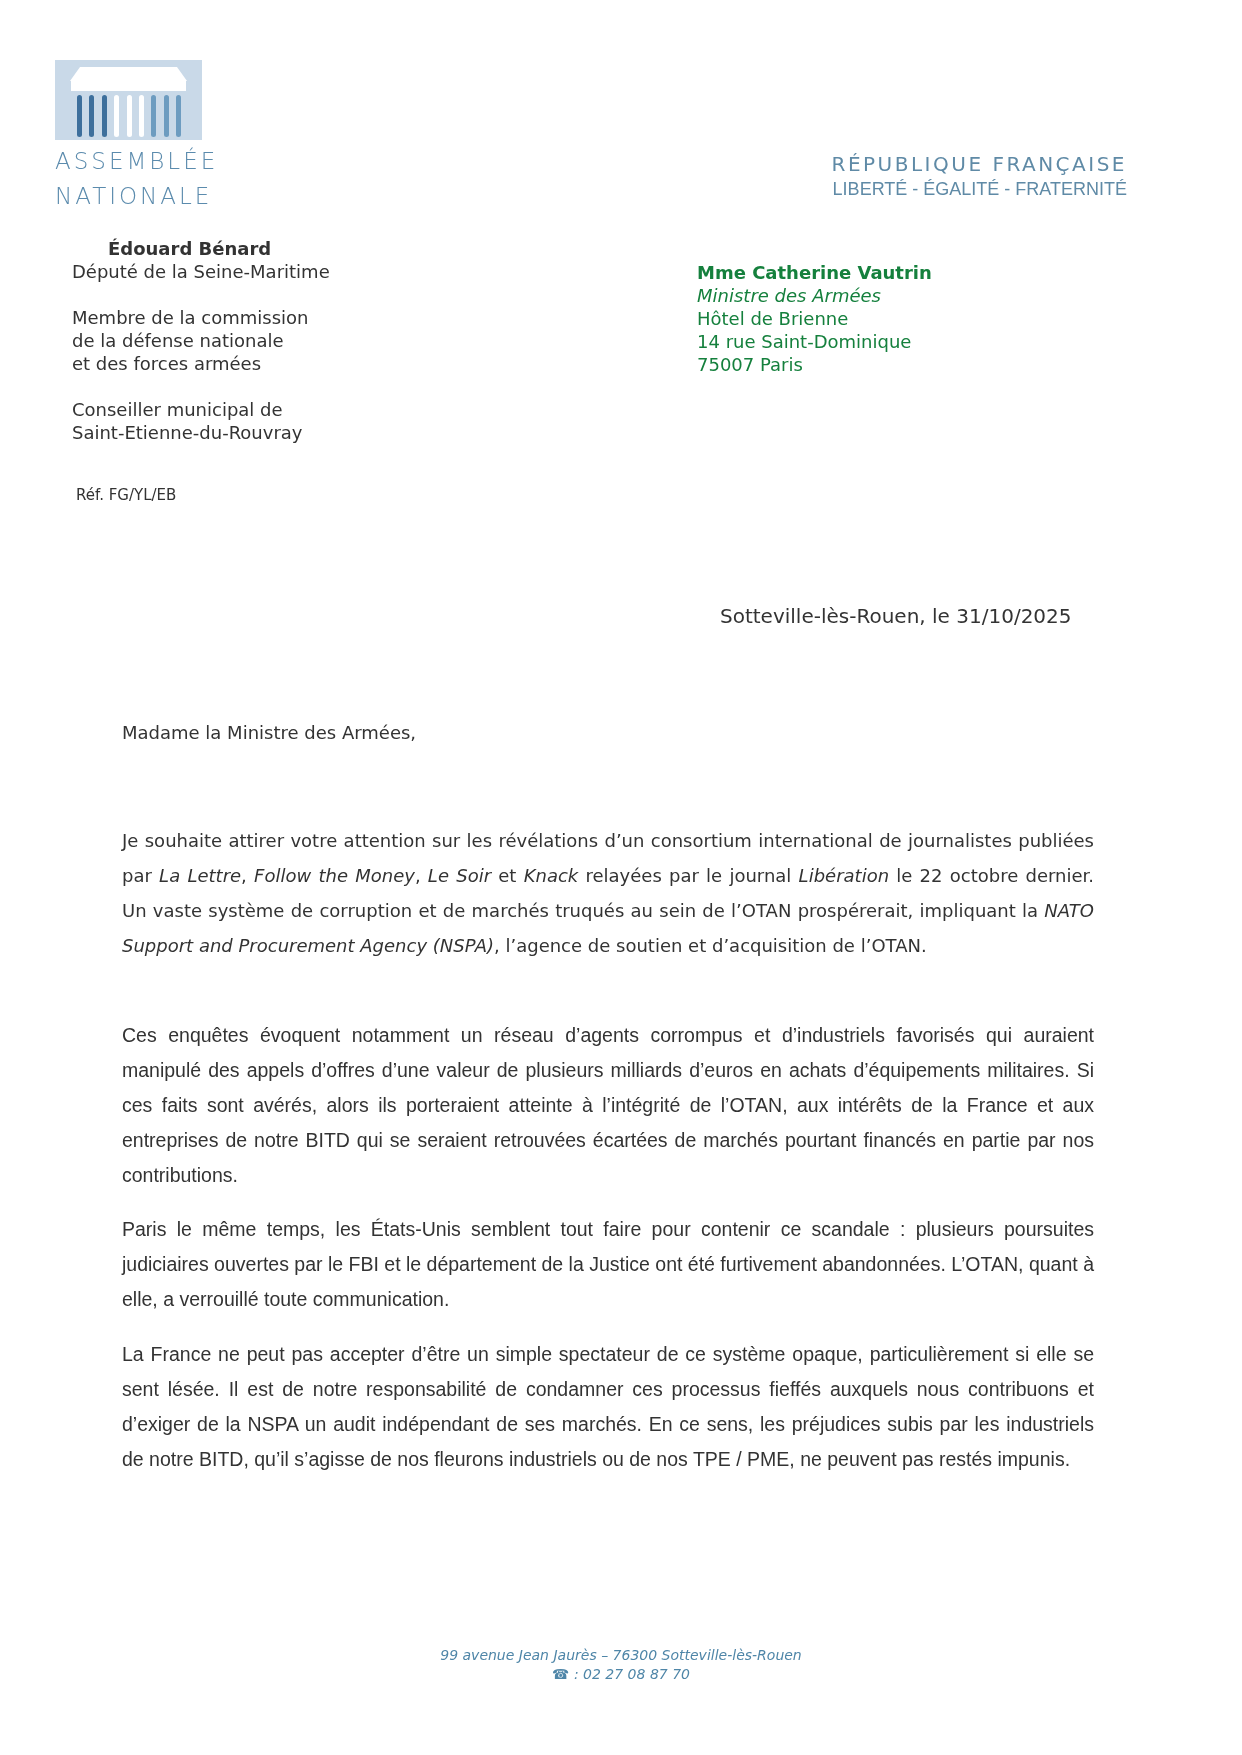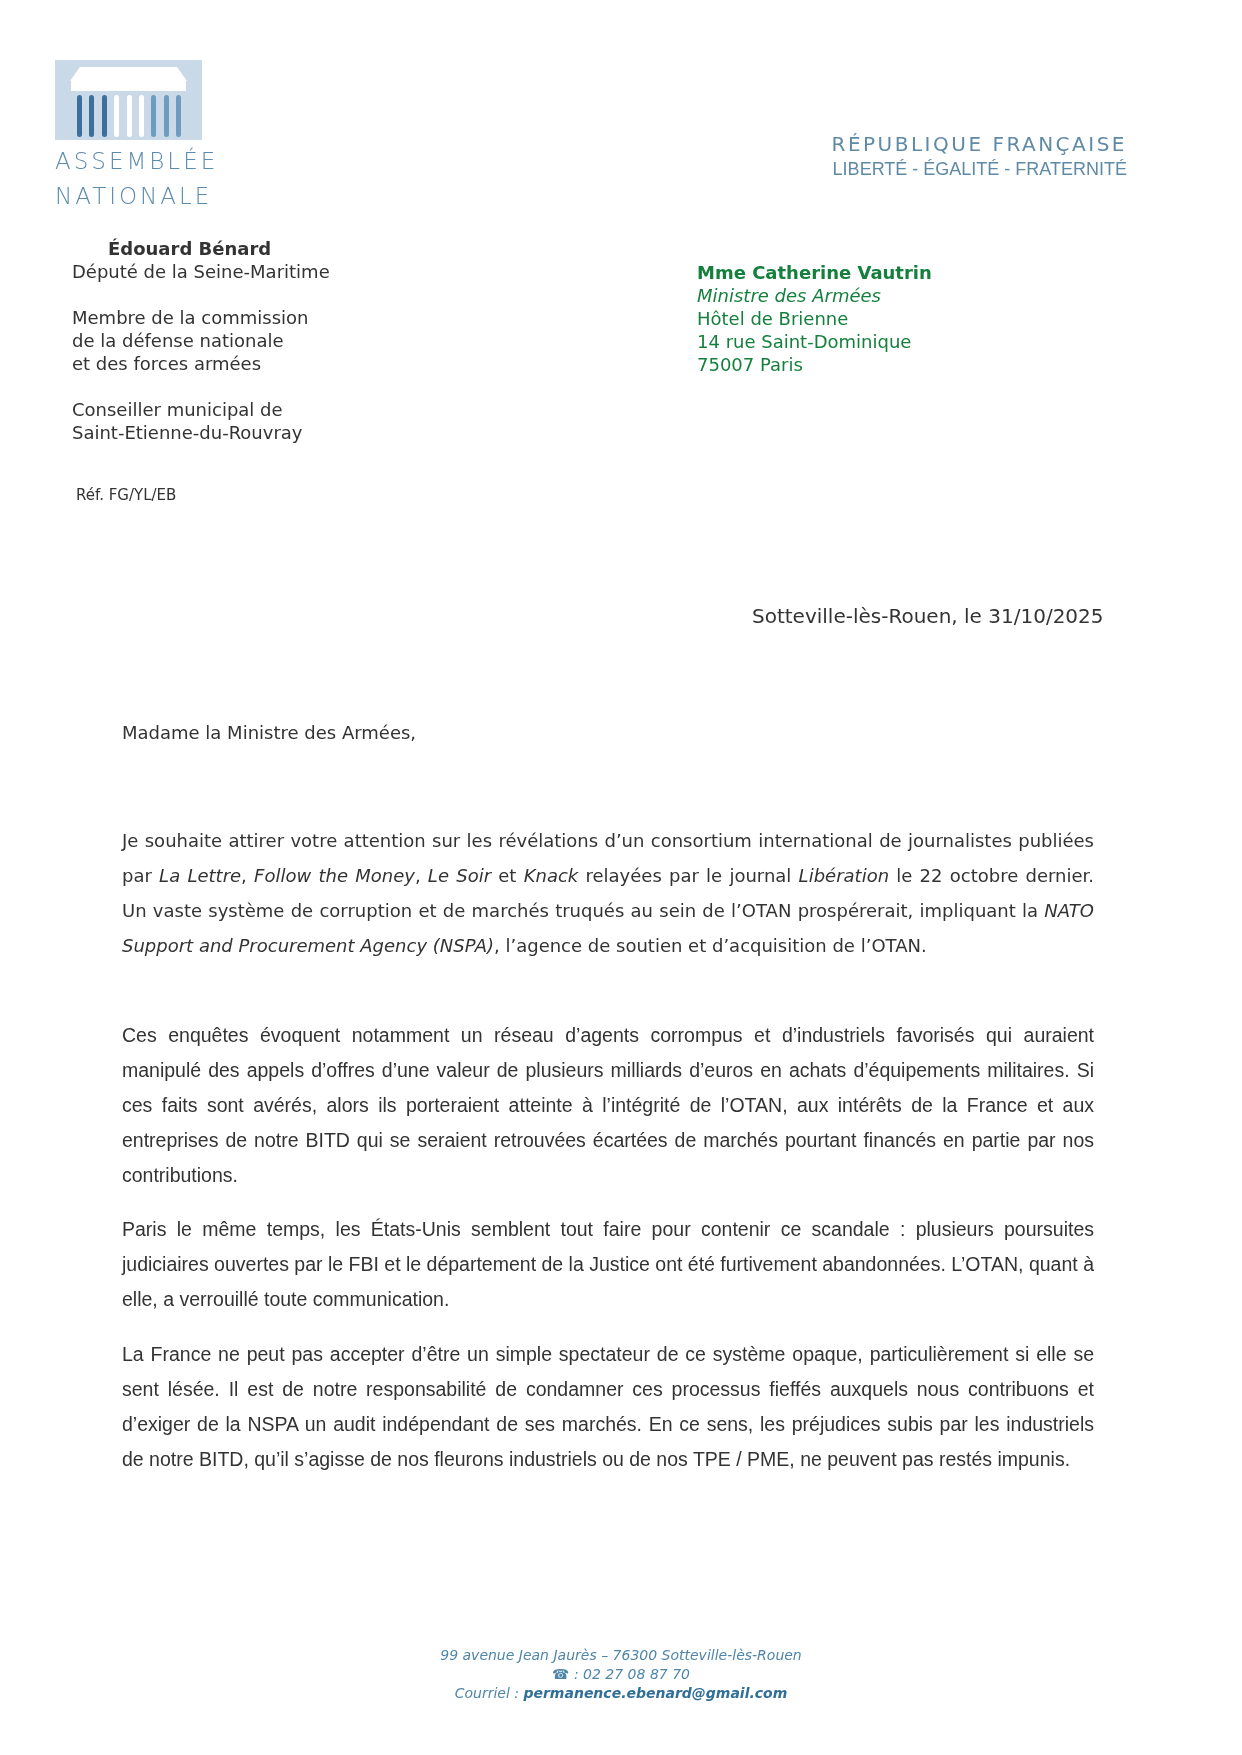--- a/index.html
+++ b/index.html
@@ -9,32 +9,32 @@
   
   .logo { left:55px; top:60px; width:147px; }
   .logo-box { width:147px; height:80px; background:#c9d9e8; position:relative; overflow:hidden; }
   .logo-pediment { position:absolute; left:15px; top:7px; width:117px; height:0;
     border-left:10px solid transparent; border-right:10px solid transparent; border-bottom:14px solid #fff; box-sizing:border-box; }
   .logo-entab { position:absolute; left:16px; top:21px; width:115px; height:10px; background:#fff; }
   .logo-cols { position:absolute; left:22px; top:35px; width:104px; height:43px; display:flex; justify-content:space-between; }
   .col { width:5px; height:42px; border-radius:3px; }
   .logo-text { color:#5b8bad; font-family:"DejaVu Sans", sans-serif; font-size:23px; letter-spacing:3px; line-height:27px; margin-top:8px; font-weight:300; }
   
-  .rep { right:115px; top:132px; text-align:right; color:#5f8aa6; }
+  .rep { right:115px; top:152px; text-align:right; color:#5f8aa6; }
   .rep-1 { font-size:20px; letter-spacing:2.5px; line-height:25px; }
   .rep-2 { font-size:18px; line-height:24px; font-family:"Liberation Sans Narrow","Liberation Sans", sans-serif; }
   
   .sender { left:72px; top:237px; font-size:18px; line-height:23px; color:#333; }
   .sender .name { font-weight:bold;margin-left:36px; }
   .gap { height:23px; }
   .ref { left:76px; top:486px; font-size:15px; color:#333; }
   .recip { left:697px; top:261px; font-size:18px; line-height:23px; color:#15803d; }
   .recip .name { font-weight:bold; }
   .recip .role { font-style:italic; }
-  .date { left:720px; top:604px; font-size:20px; color:#333;margin-left:32px; }
+  .date { left:720px; top:604px; font-size:20px; color:#333; }
   .salut { left:122px; top:722px; font-size:18px; color:#333; }
   .body { left:122px; width:972px; font-size:18px; line-height:35px; color:#333; text-align:justify; }
   .body i { font-style:italic; }
   .p1 { top:823px; }
   .p2 { top:1018px; font-family:"Liberation Sans", sans-serif; font-size:19.5px; }
   .p3 { top:1212px; font-family:"Liberation Sans", sans-serif; font-size:19.5px; }
   .p4 { top:1337px; font-family:"Liberation Sans", sans-serif; font-size:19.5px; }
   .footer { left:0; width:1242px; top:1646px; text-align:center; color:#4f86a8; font-style:italic; font-size:14px; line-height:19px; }
   .footer b { font-weight:bold; color:#2f6f98; }
 </style>
@@ -93,14 +93,13 @@
 
 <div class="abs body p1"><span>Je souhaite attirer votre attention sur les révélations d’un consortium international de journalistes publiées par </span><i>La Lettre</i><span>, </span><i>Follow the Money</i><span>, </span><i>Le Soir</i><span> et </span><i>Knack</i><span> relayées par le journal </span><i>Libération</i><span> le 22 octobre dernier. Un vaste système de corruption et de marchés truqués au sein de l’OTAN prospérerait, impliquant la </span><i>NATO Support and Procurement Agency (NSPA)</i><span>, l’agence de soutien et d’acquisition de l’OTAN.</span></div>
 
 <div class="abs body p2">Ces enquêtes évoquent notamment un réseau d’agents corrompus et d’industriels favorisés qui auraient manipulé des appels d’offres d’une valeur de plusieurs milliards d’euros en achats d’équipements militaires. Si ces faits sont avérés, alors ils porteraient atteinte à l’intégrité de l’OTAN, aux intérêts de la France et aux entreprises de notre BITD qui se seraient retrouvées écartées de marchés pourtant financés en partie par nos contributions.</div>
 <div class="abs body p3">Paris le même temps, les États-Unis semblent tout faire pour contenir ce scandale : plusieurs poursuites judiciaires ouvertes par le FBI et le département de la Justice ont été furtivement abandonnées. L’OTAN, quant à elle, a verrouillé toute communication.</div>
 <div class="abs body p4">La France ne peut pas accepter d’être un simple spectateur de ce système opaque, particulièrement si elle se sent lésée. Il est de notre responsabilité de condamner ces processus fieffés auxquels nous contribuons et d’exiger de la NSPA un audit indépendant de ses marchés. En ce sens, les préjudices subis par les industriels de notre BITD, qu’il s’agisse de nos fleurons industriels ou de nos TPE / PME, ne peuvent pas restés impunis.</div>
 
 <div class="abs footer">
   <div>99 avenue Jean Jaurès – 76300 Sotteville-lès-Rouen</div>
   <div><span style="font-style:normal;">☎</span><span> : 02 27 08 87 70</span></div>
-  <div><span>Courriel : </span><b>permanence.ebenard@gmail.com</b></div>
 </div>
 
 </body></html>

